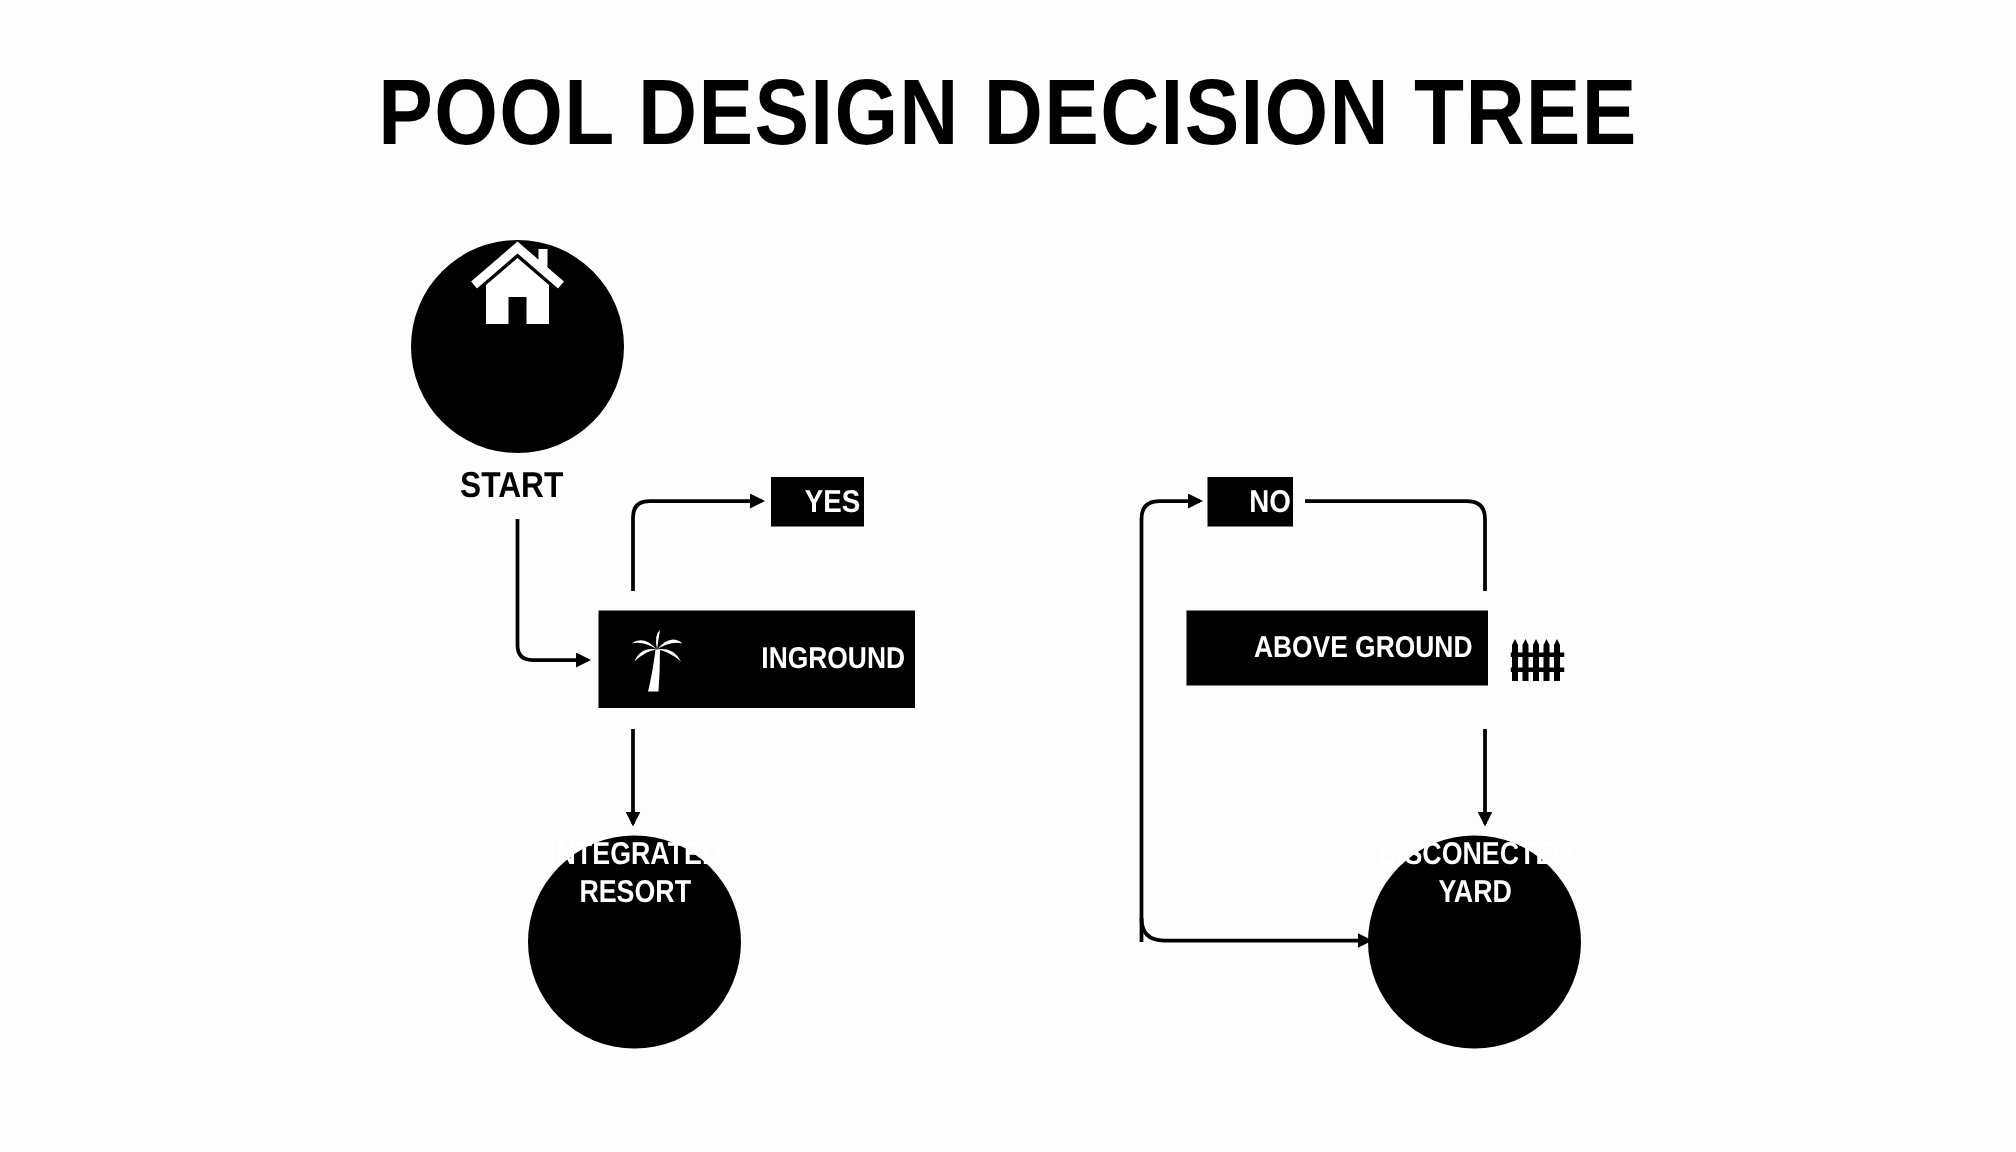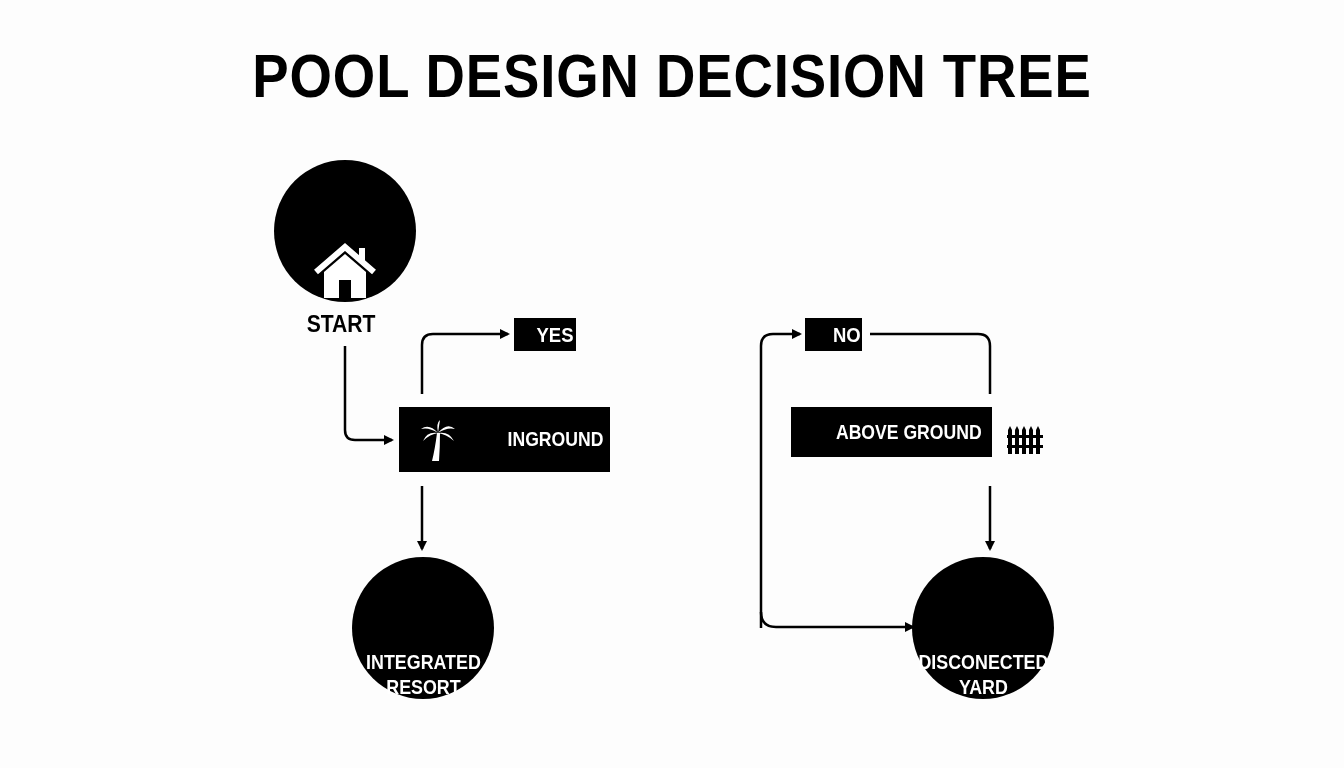--- a/index.html
+++ b/index.html
@@ -10,21 +10,21 @@
       color: #000;
     }
     .title {
       position: absolute; left: 0; right: 0; top: 40px;
       text-align: center; font-size: 62px; font-weight: 700;
       letter-spacing: 1px; transform: scaleX(0.88); transform-origin: center;
     }
     svg.lines { position: absolute; left: 0; top: 0; }
     .circle {
       position: absolute; border-radius: 50%; background: #000; color: #fff;
-      display: flex; align-items: flex-end; justify-content: center; text-align: center;
+      display: flex; align-items: flex-start; justify-content: center; text-align: center;
       font-weight: 700; font-size: 21px; line-height: 25px;
     }
     .circle .lbl { transform: scaleX(0.85); }
     .box {
       position: absolute; background: #000; color: #fff;
       display: flex; align-items: center; justify-content: flex-end;
       font-weight: 700;
     }
     .box .lbl { transform: scaleX(0.88); display: inline-block; }
     .tag { font-size: 21px; }

